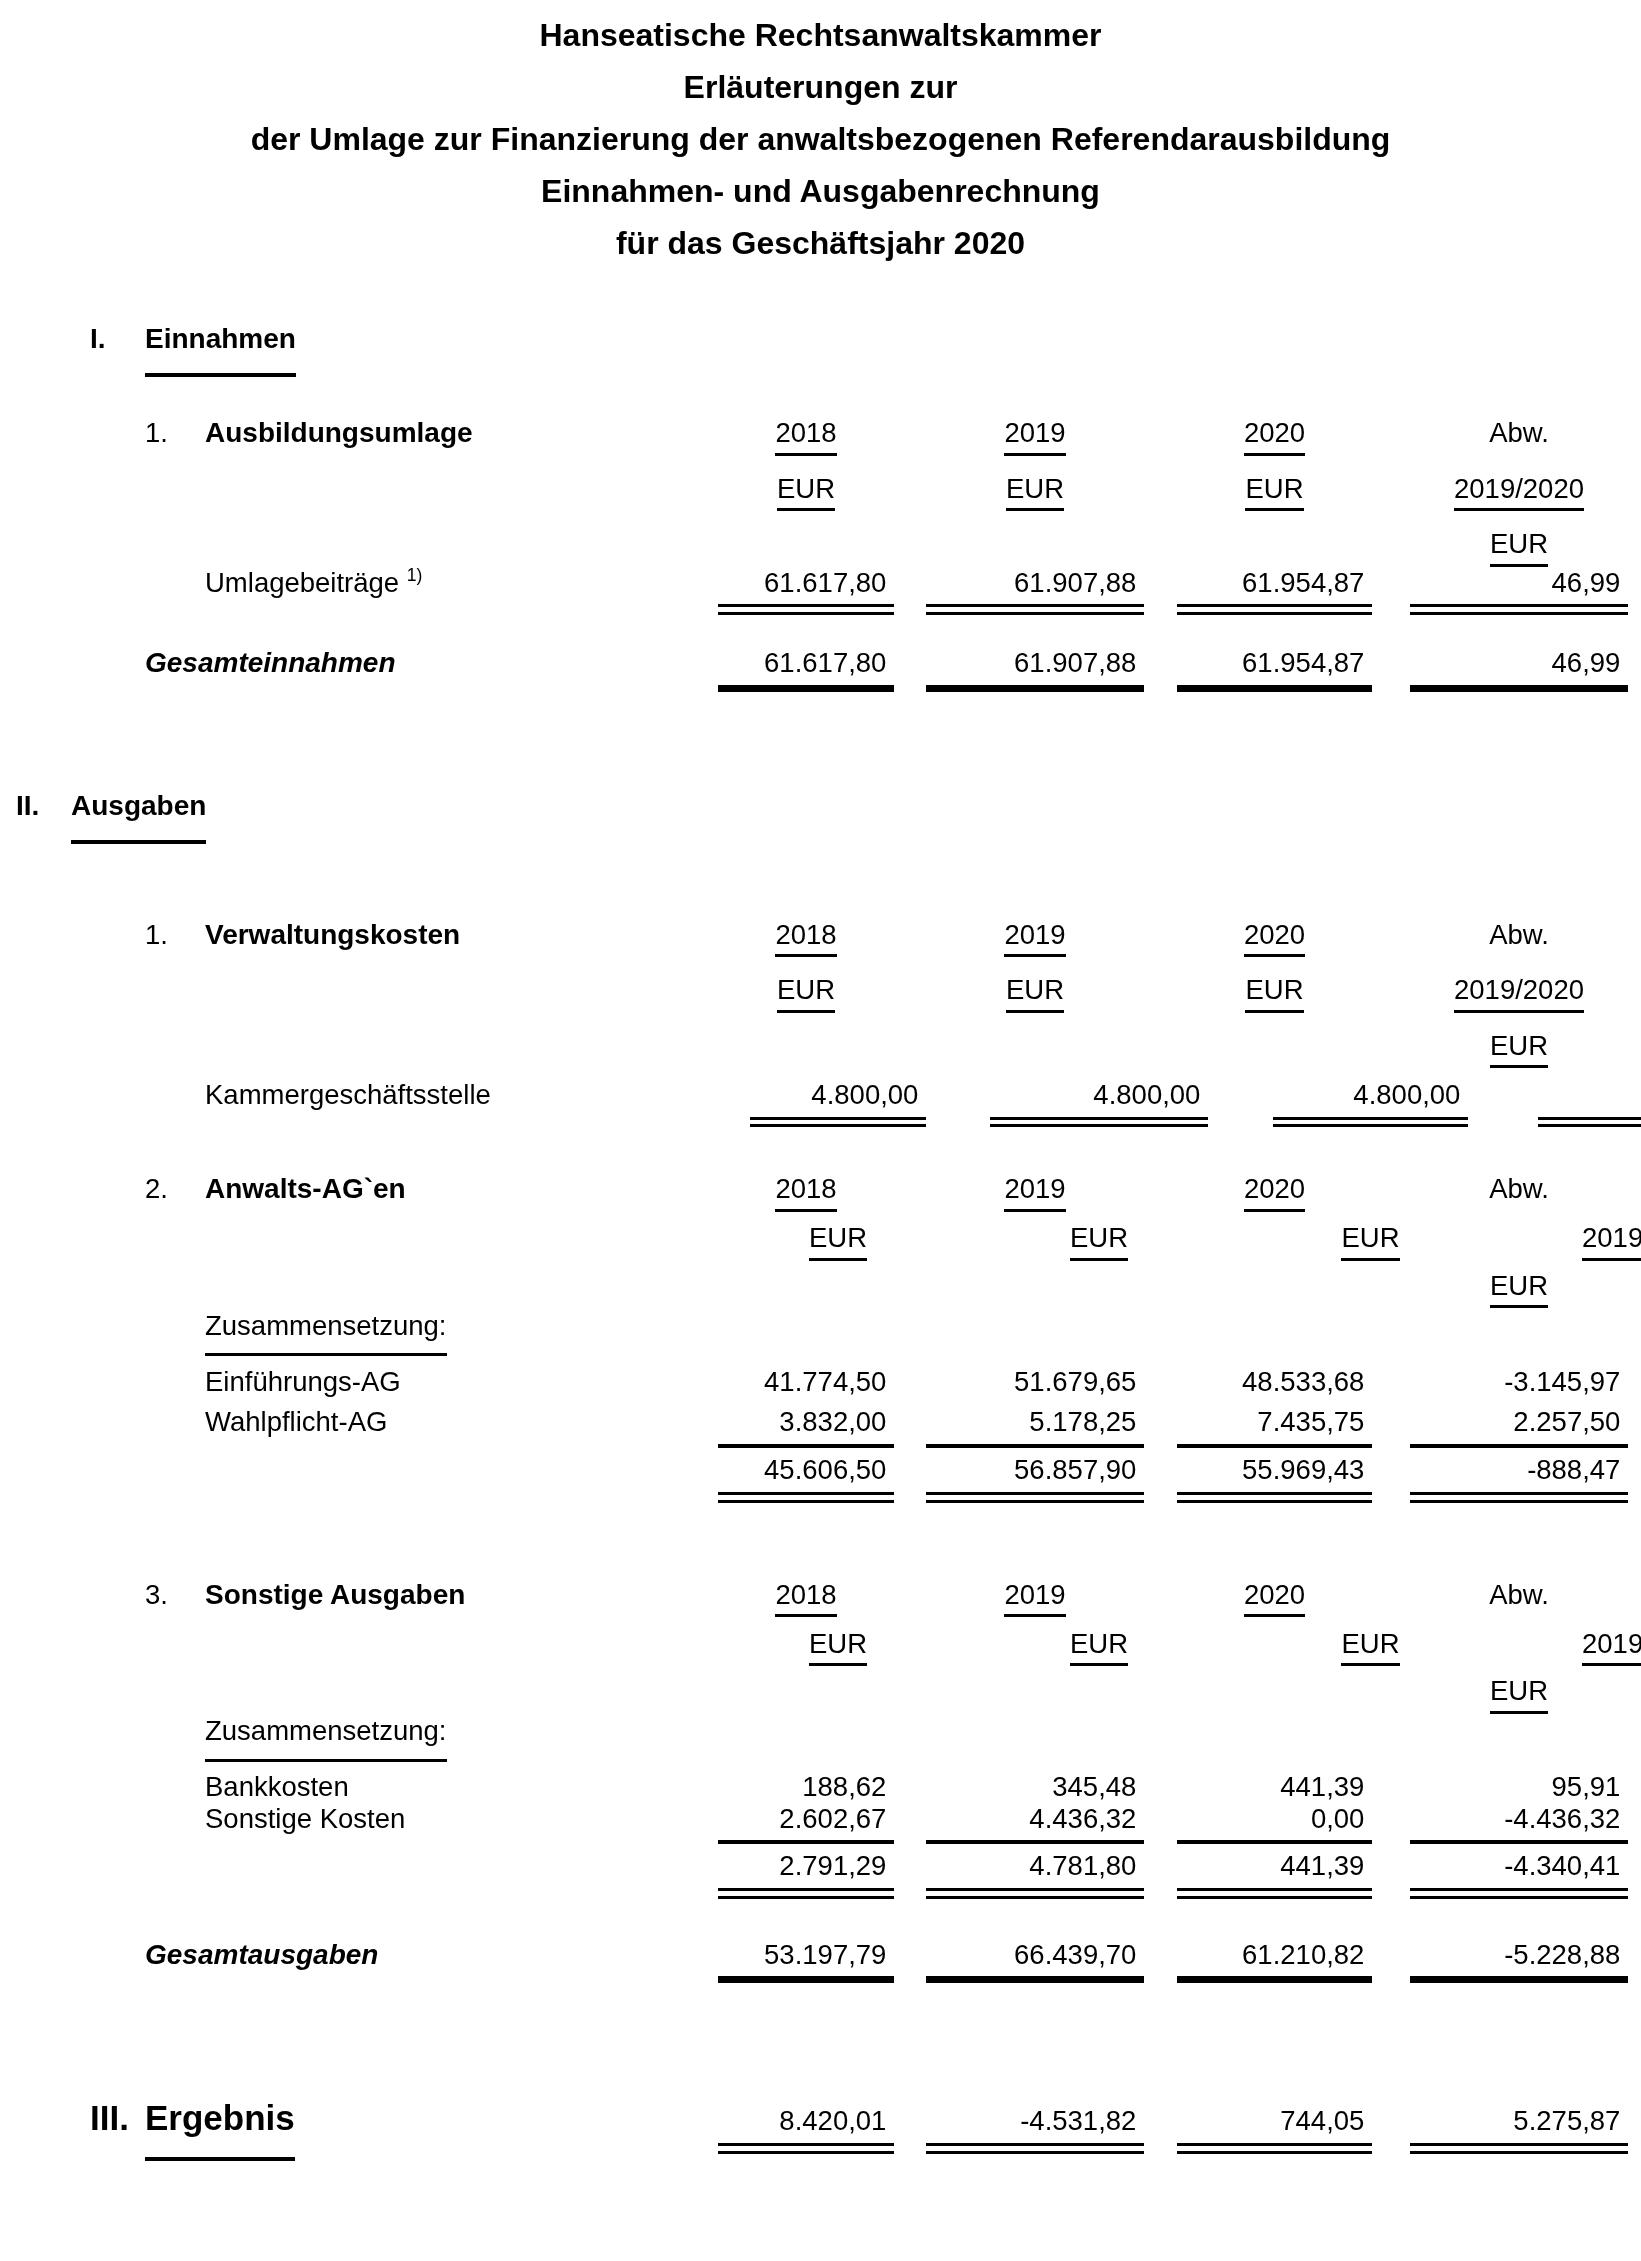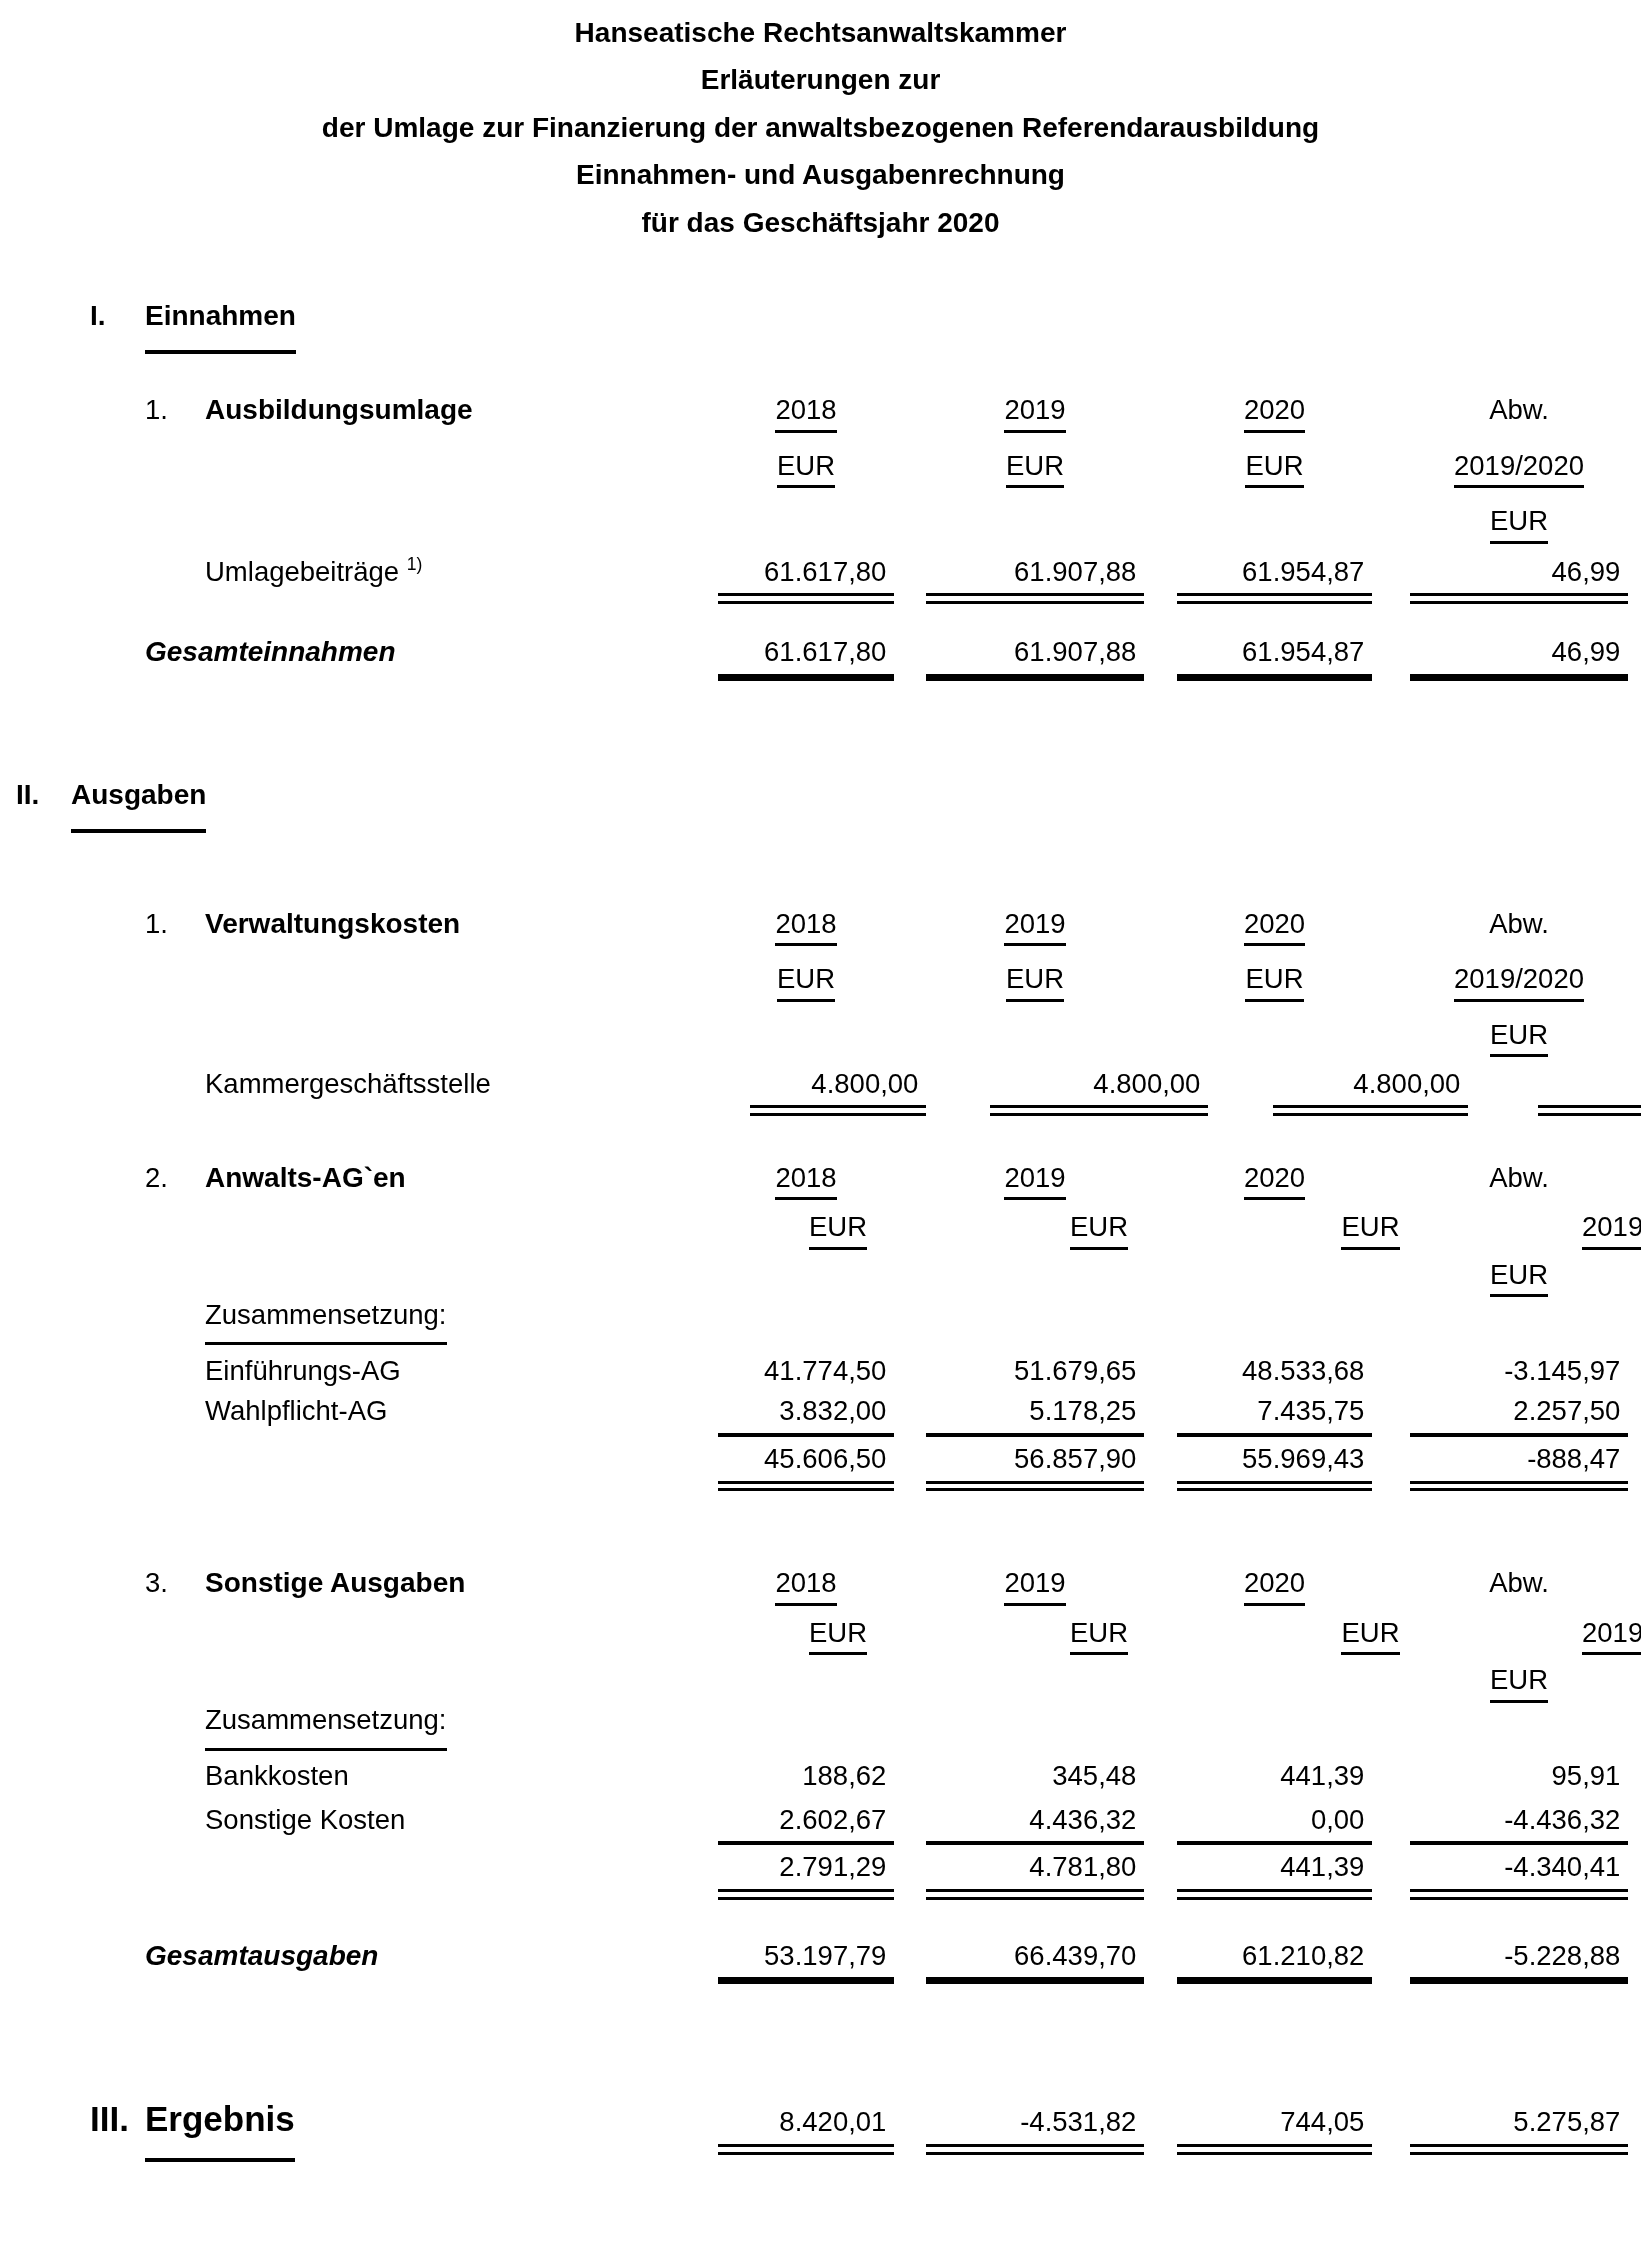--- a/index.html
+++ b/index.html
@@ -2,21 +2,21 @@
 <html style="font-size:12.2px"><head>
 <meta charset="utf-8">
 <style>
   html,body{margin:0;padding:0;background:#888;}
   .page{
     width:1641px;height:2261px;background:#ffffff;color:#000;
     font-family:"Liberation Sans", sans-serif;
     font-size:27.5px;line-height:1.15;
     overflow:hidden;position:relative;
   }
-  .title{padding-top:17px;text-align:center;font-weight:bold;font-size:28px;}
+  .title{padding-top:17px;text-align:center;font-weight:bold;font-size:32px;}
   .title .tline{margin-bottom:15.3px;}
 
   .sec-head{margin-left:90px;display:flex;font-weight:bold;font-size:28px;}
   .roman{width:55px;flex:0 0 55px;}
   .shu{display:inline-block;border-bottom:4.6px solid #000;padding-bottom:18px;}
 
   .row{
     margin-left:90px;
     display:grid;
     grid-template-columns:628px 176px 250px 228px 256px;
@@ -42,21 +42,21 @@
 
   .rule{margin-top:6.1px;}
   .rule-double{height:4.6px;border-top:3.1px solid #000;border-bottom:3.1px solid #000;}
   .rule-medium{height:0;border-top:4.6px solid #000;}
   .rule-thick{height:0;border-top:7.6px solid #000;}
 
   sup.fn{font-size:17.6px;vertical-align:super;line-height:0;margin-left:7.6px;}
 
   
   .mt-80{margin-top:61px;}   .mt-52{margin-top:40px;}  .mt-22{margin-top:17px;}
-  .mt-24{margin-top:12px;}   .mt-42{margin-top:32px;}  .mt-128{margin-top:98px;margin-left:16px;}
+  .mt-24{margin-top:0;}   .mt-42{margin-top:32px;}  .mt-128{margin-top:98px;margin-left:16px;}
   .mt-98{margin-top:75px;}   .mt-8{margin-top:6.1px;}    .mt-14{margin-top:10.7px;gap:32px;}
   .mt-60{margin-top:46px;}   .mt-12{margin-top:9.2px;}  .mt-2{margin-top:1.5px;}
   .mt-100{margin-top:76px;} .mt-150{margin-top:115px;}
 </style>
 </head>
 <body>
 
 <div class="page">
 
   <div class="title">

